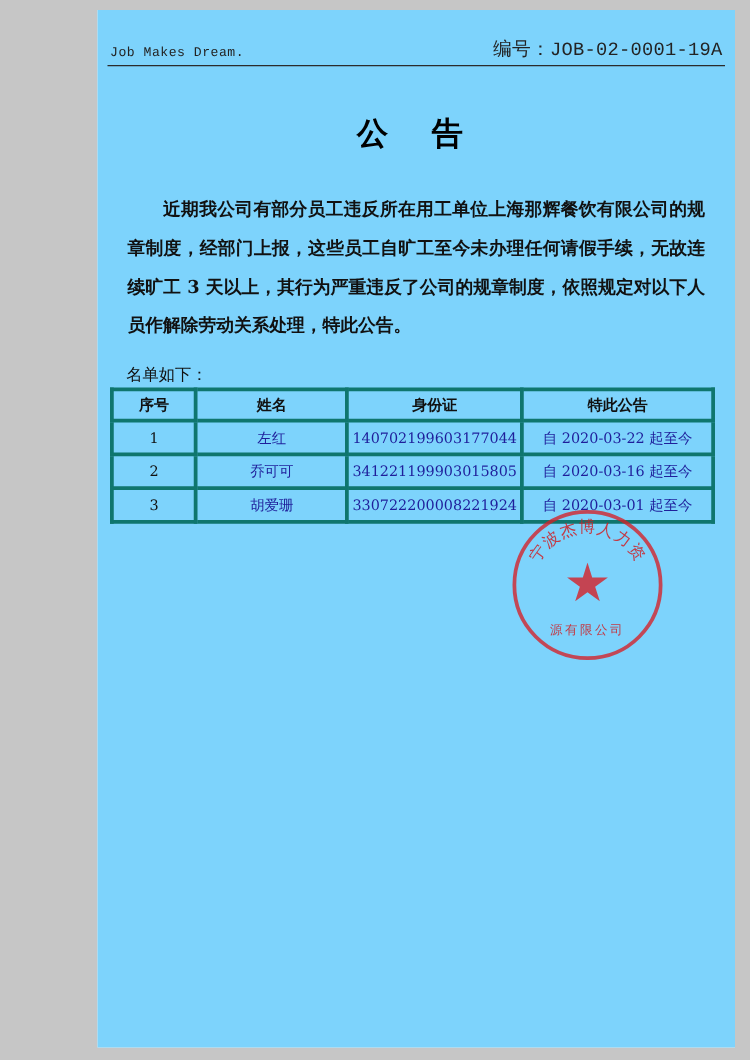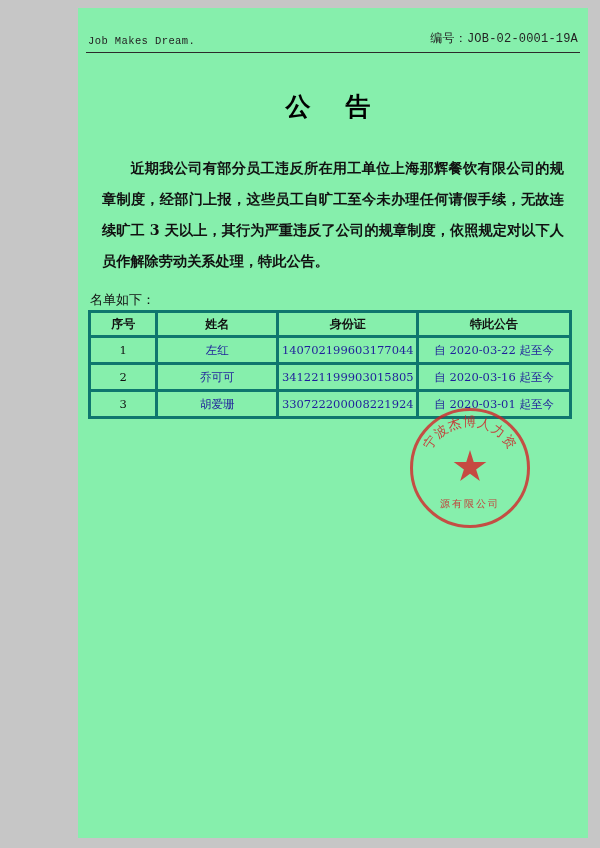--- a/index.html
+++ b/index.html
@@ -45,41 +45,41 @@
     left: 0; bottom: 0;
     width: 600px; height: 10px;
     background: #c6c6c6;
   }
   .sheet {
     position: absolute;
     left: 78px;
     top: 8px;
     width: 510px;
     height: 830px;
-    background: #86efac;
+    background: #7dd3fc;
   }
   .header {
     position: absolute;
     left: 10px;
     top: 22px;
     width: 490px;
     display: flex;
     justify-content: space-between;
     align-items: flex-end;
     font-size: 11px;
     color: #232323;
   }
   .header .slogan {
     font-family: "Liberation Mono", monospace;
     letter-spacing: 0.4px;
     font-size: 10.5px;
   }
   .header .docno {
     font-family: "Liberation Mono", monospace;
-    font-size: 12px;
+    font-size: 15px;
     letter-spacing: 0.2px;
   }
   .rule {
     position: absolute;
     left: 8px;
     top: 44px;
     width: 494px;
     height: 1px;
     background: #2b2b2b;
   }
@@ -103,21 +103,21 @@
     font-size: 14.2px;
     line-height: 31px;
     text-indent: 2em;
     text-align: justify;
     color: #111;
     font-family: "DejaVu Serif", serif;
     font-weight: bold;
   }
   .list-label {
     position: absolute;
-    left: 12px;
+    left: 23px;
     top: 283px;
     font-size: 13px;
     color: #111;
     font-family: "DejaVu Serif", serif;
   }
   table.namelist {
     position: absolute;
     left: 10px;
     top: 302px;
     width: 484px;

